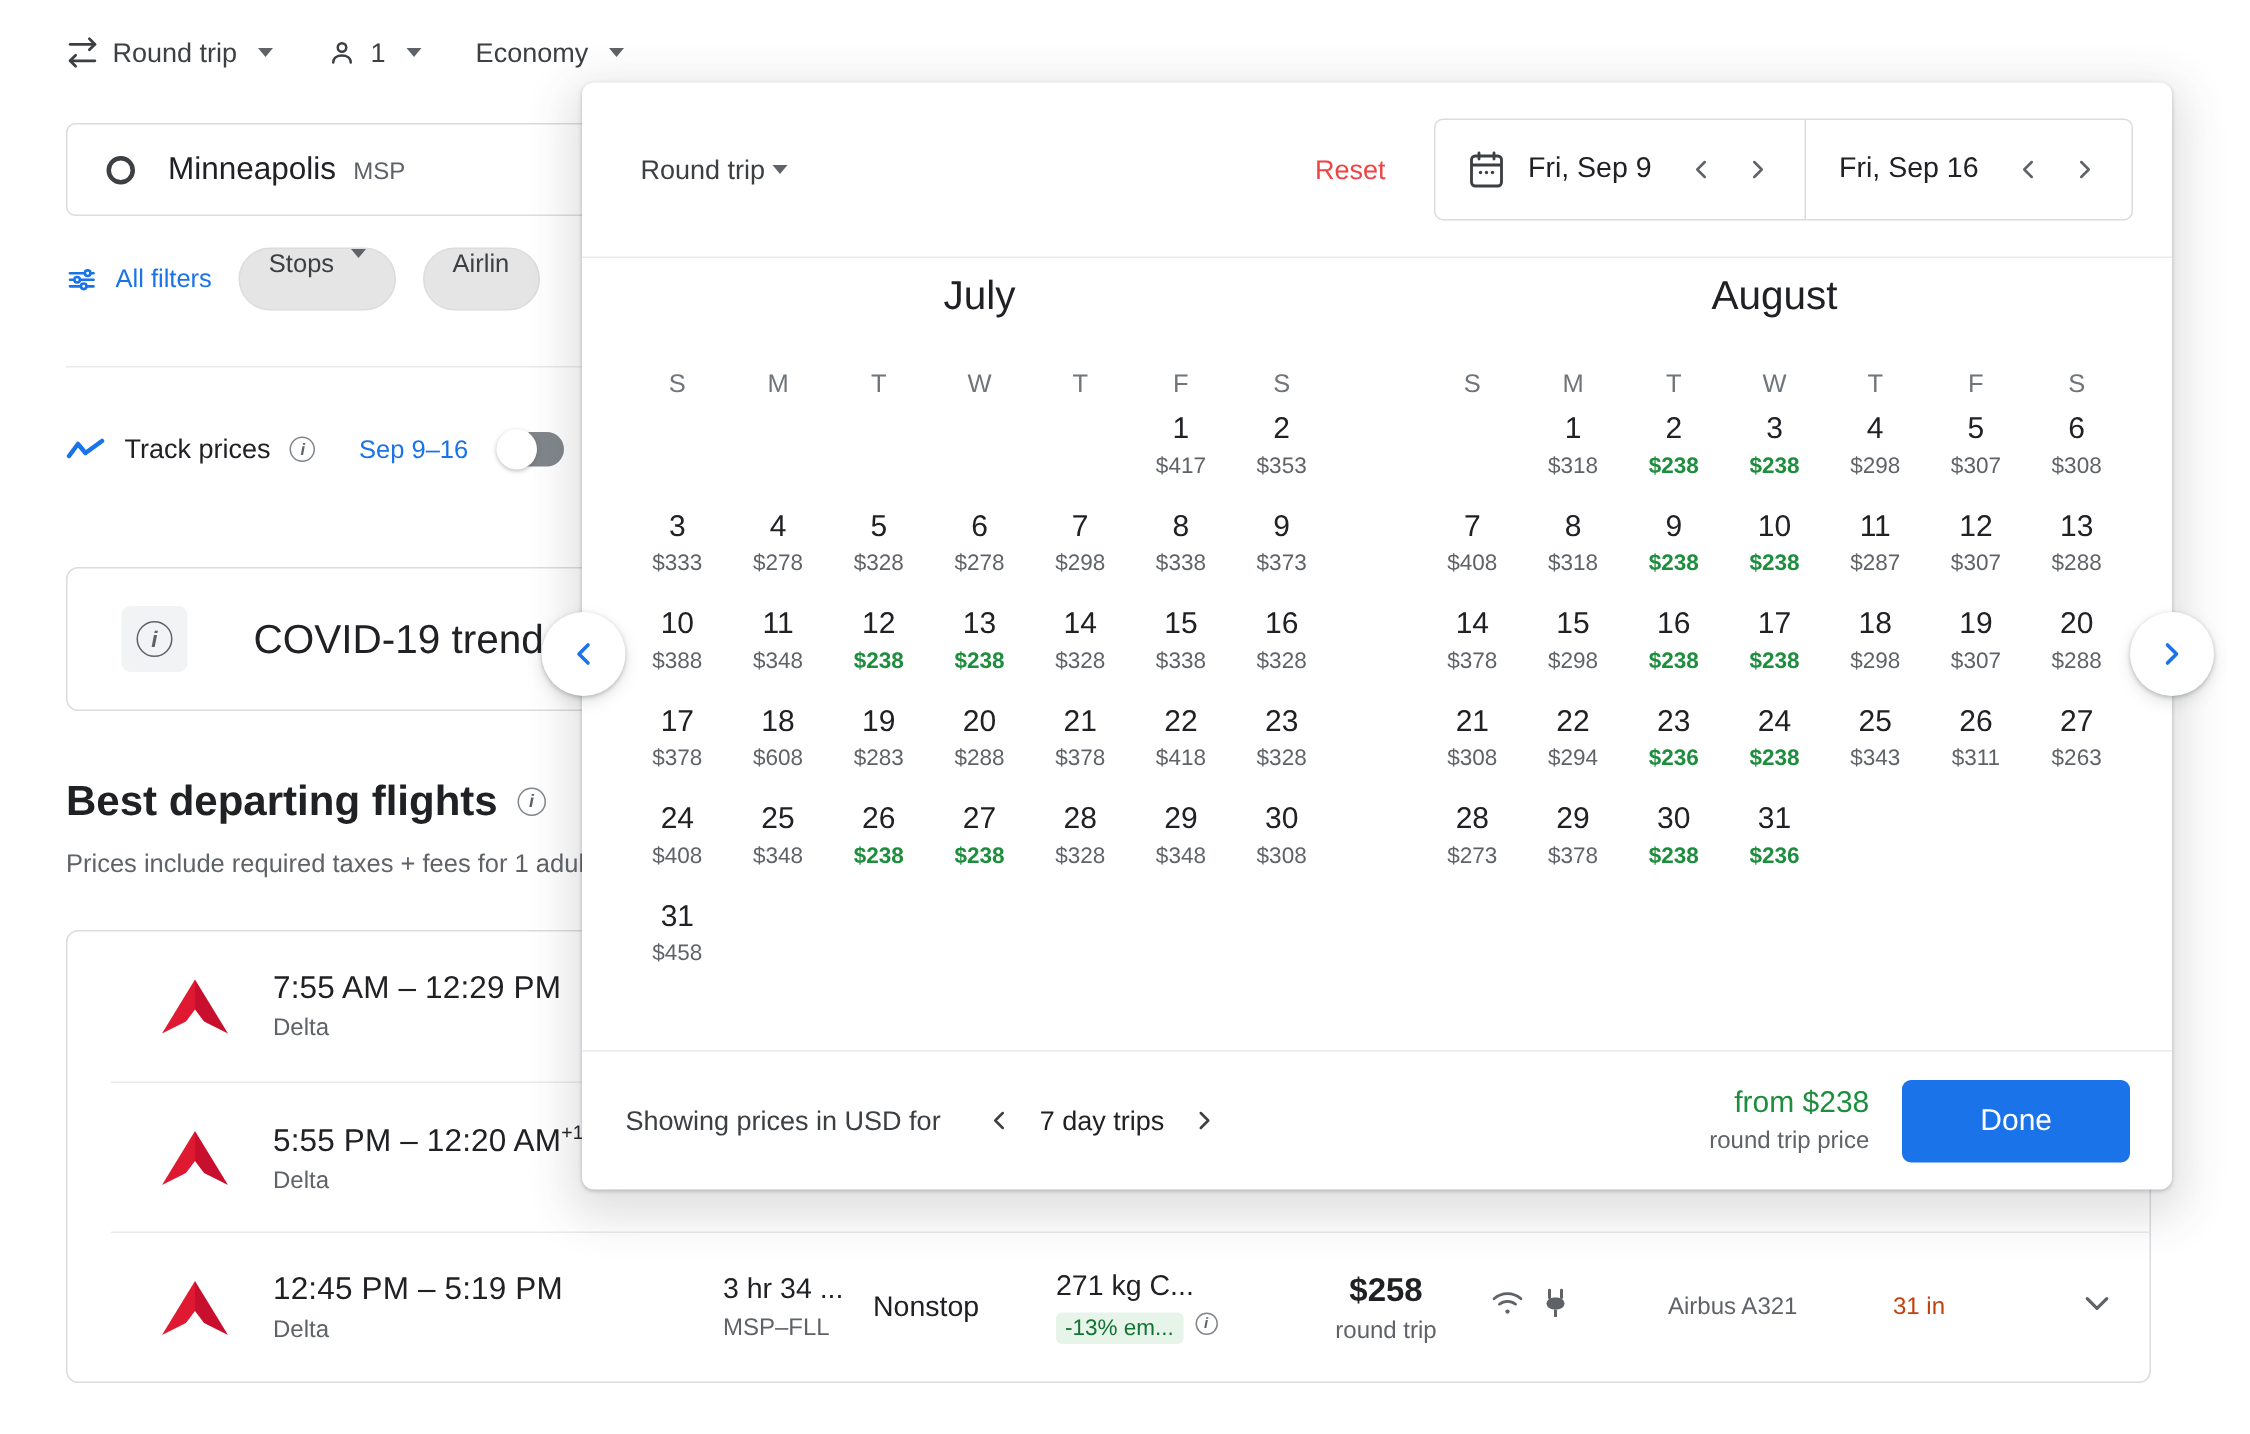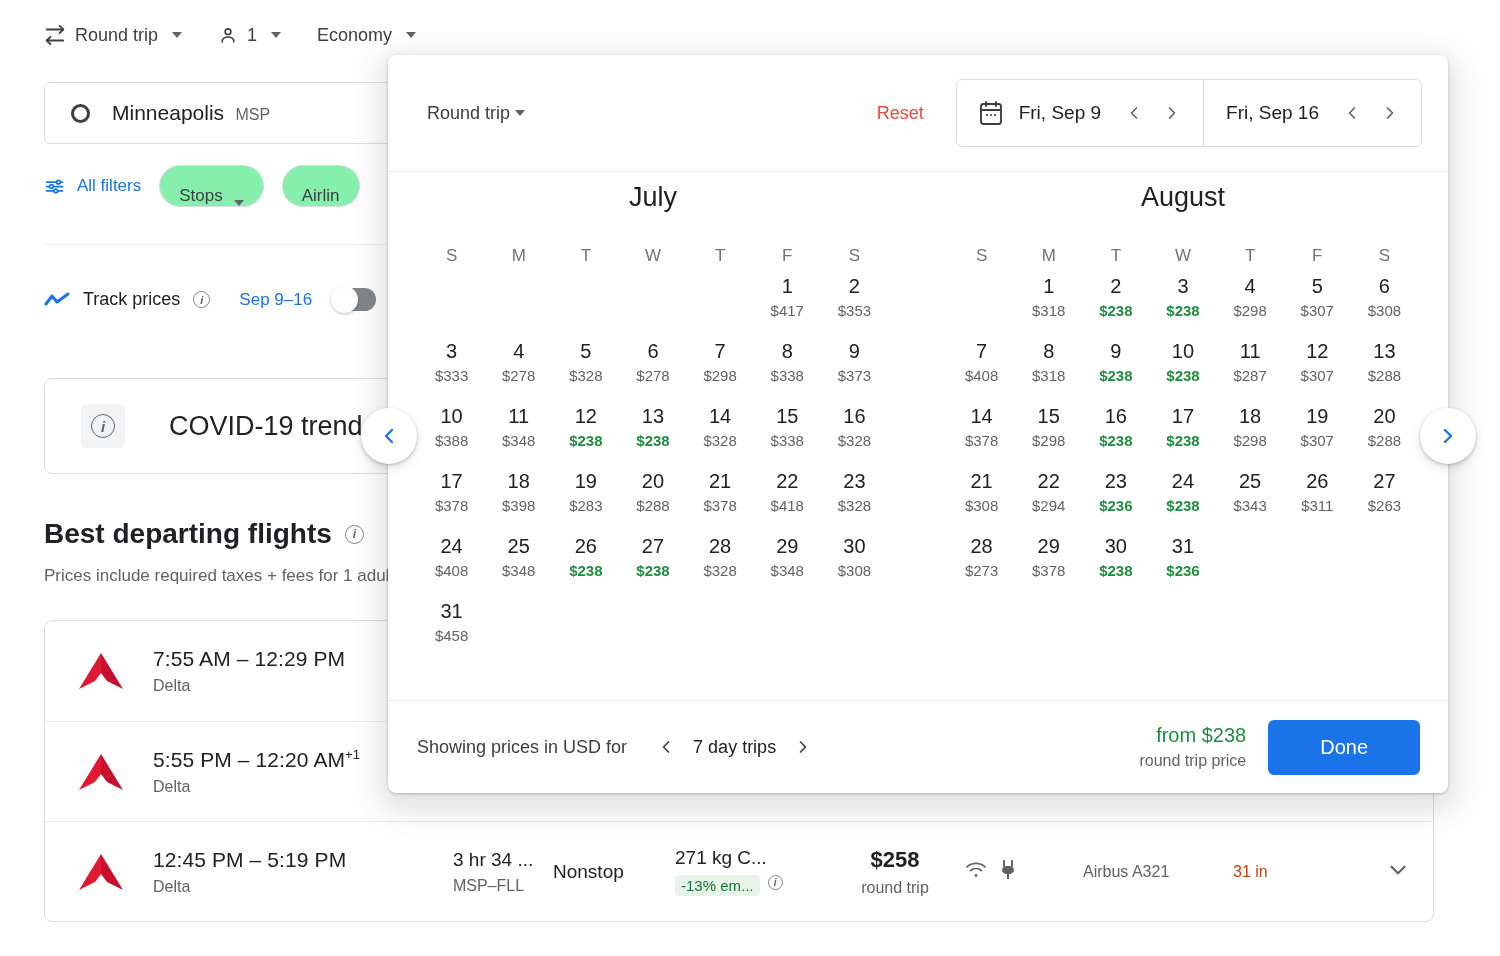--- a/index.html
+++ b/index.html
@@ -27,22 +27,22 @@
     border: 1px solid #dadce0; border-radius: 6px; background: #fff;
     display: flex; align-items: center; padding-left: 26px; gap: 22px;
   }
   .circle-ico { width: 19px; height: 19px; border: 3px solid #3c4043; border-radius: 50%; }
   .origin-text { font-size: 21px; color: #202124; }
   .origin-code { font-size: 16px; color: #5f6368; margin-left: 7px; }
 
   .filters-row { position: absolute; left: 44px; top: 165px; display: flex; align-items: center; gap: 18px; }
   .all-filters { display: flex; align-items: center; gap: 12px; color: #1a73e8; font-size: 17px; font-weight: 500; }
   .chip {
-    height: 42px; border: 1px solid #dadce0; border-radius: 21px; background: #86efac;
-    display: flex; align-items: flex-end; gap: 6px; padding: 0 19px; font-size: 17px; color: #3c4043;
+    height: 42px; border: 1px solid #dadce0; border-radius: 21px; background: #e5e5e5;
+    display: flex; align-items: flex-start; gap: 6px; padding: 0 19px; font-size: 17px; color: #3c4043;
   }
 
   .divider-line { position: absolute; left: 44px; top: 244px; width: 1390px; height: 1px; background: #e8eaed; }
 
   .track-row { position: absolute; left: 44px; top: 288px; display: flex; align-items: center; gap: 13px; }
   .track-label { font-size: 18px; font-weight: 500; color: #202124; }
   .info-ico { width: 17px; height: 17px; border: 1.5px solid #80868b; border-radius: 50%;
               display: inline-flex; align-items: center; justify-content: center;
               font-size: 11px; color: #5f6368; font-style: italic; font-weight: bold; }
   .track-dates { color: #1a73e8; font-size: 17px; font-weight: 500; margin-left: 16px; }
@@ -59,21 +59,21 @@
                    display: flex; align-items: center; justify-content: center; }
   .covid-ico-box .info-ico { width: 24px; height: 24px; font-size: 15px; border-color: #5f6368; }
   .covid-title { font-size: 27px; color: #202124; }
 
   .best-head { position: absolute; left: 44px; top: 518px; display: flex; align-items: center; gap: 13px; }
   .best-head h2 { font-size: 28px; font-weight: bold; color: #202124; }
   .best-head .info-ico { width: 19px; height: 19px; font-size: 12px; }
   .best-sub { position: absolute; left: 44px; top: 566px; font-size: 17px; color: #5f6368; }
 
   .flight-list { position: absolute; left: 44px; top: 620px; width: 1390px;
-                 border: 1px solid #dadce0; border-radius: 8px; background: #fff; overflow: hidden; }
+                 border: 1px solid #dadce0; border-radius: 8px; background: #fff; overflow: hidden; padding-left: 29px; }
   .flight-row { height: 100px; display: flex; align-items: center; padding: 0 22px 0 32px; position: relative; }
   .flight-row + .flight-row { border-top: 1px solid #e8eaed; }
   .delta-logo { width: 48px; height: 40px; flex: none; margin-right: 28px; }
   .fl-times { width: 300px; }
   .fl-time { font-size: 21px; color: #202124; letter-spacing: .1px; }
   .fl-sup { font-size: 13px; vertical-align: super; }
   .fl-carrier { font-size: 16px; color: #5f6368; margin-top: 6px; }
   .fl-dur { width: 100px; }
   .fl-dur .l1 { font-size: 19px; color: #202124; }
   .fl-dur .l2 { font-size: 16px; color: #5f6368; margin-top: 6px; }
@@ -470,21 +470,21 @@
                 <div class="cell">
                   <div class="d">16</div>
                   <div class="p">$328</div>
                 </div>
                 <div class="cell">
                   <div class="d">17</div>
                   <div class="p">$378</div>
                 </div>
                 <div class="cell">
                   <div class="d">18</div>
-                  <div class="p">$398</div>
+                  <div class="p">$608</div>
                 </div>
                 <div class="cell">
                   <div class="d">19</div>
                   <div class="p">$283</div>
                 </div>
                 <div class="cell">
                   <div class="d">20</div>
                   <div class="p">$288</div>
                 </div>
                 <div class="cell">

